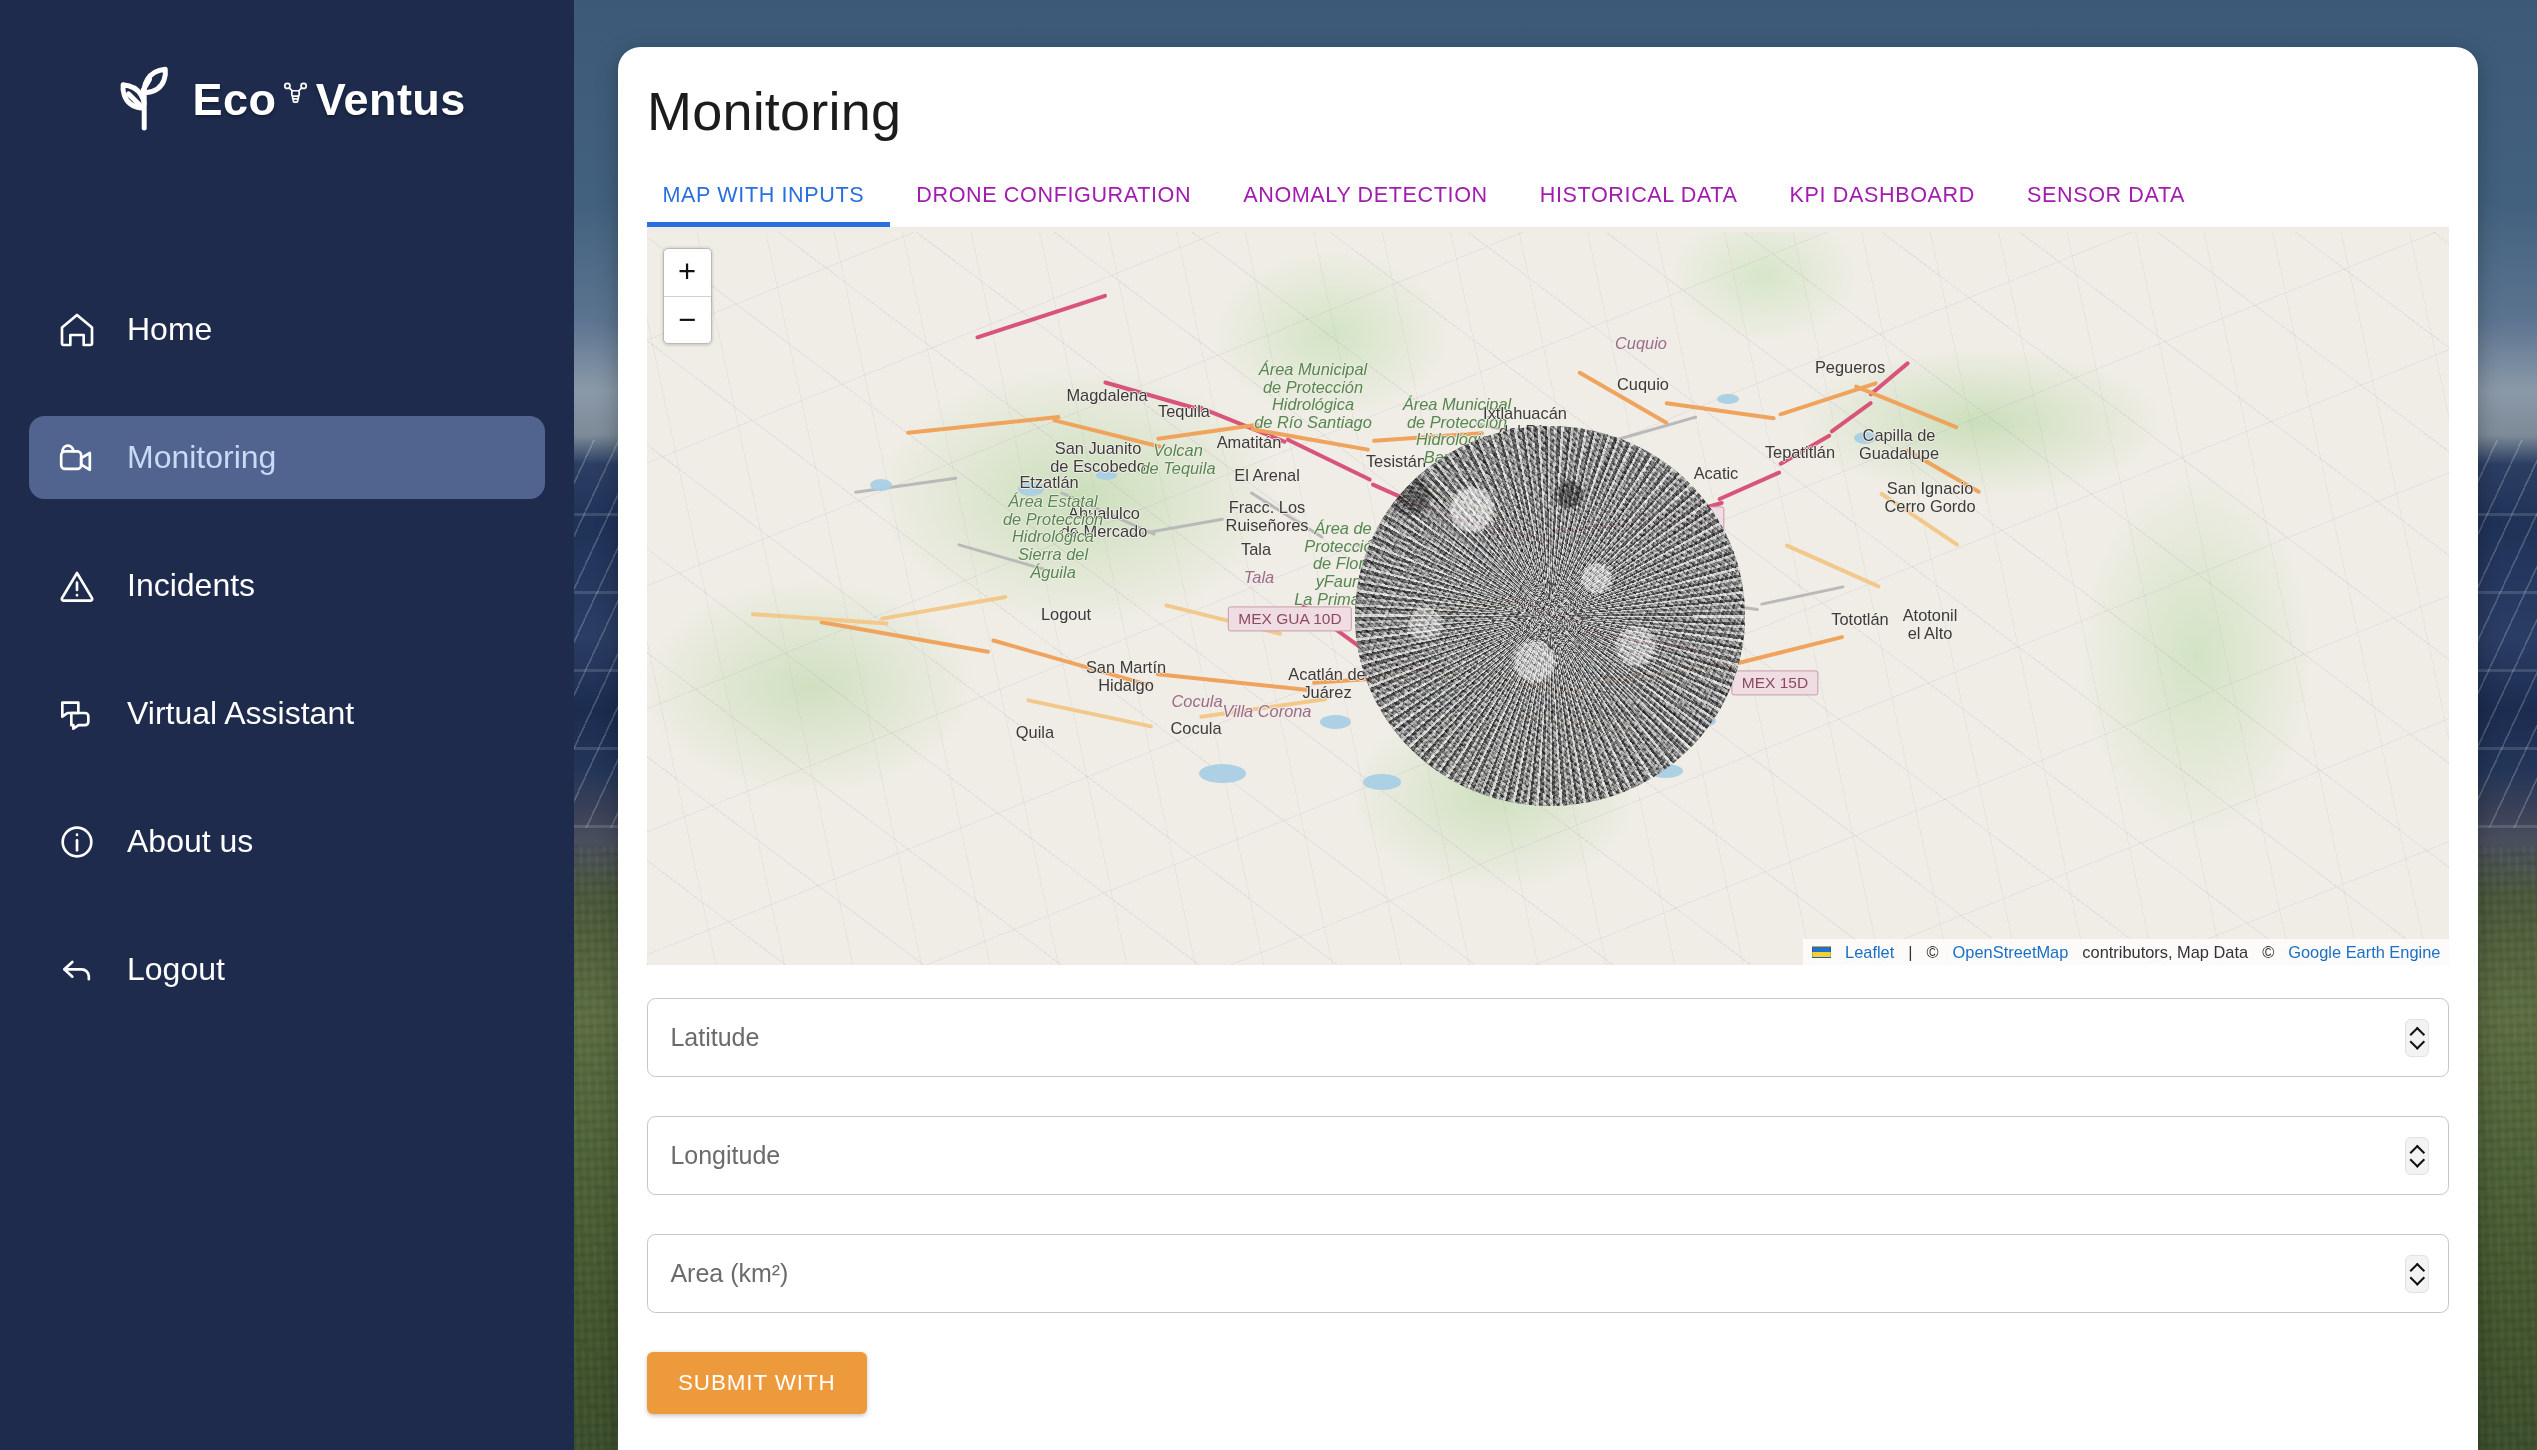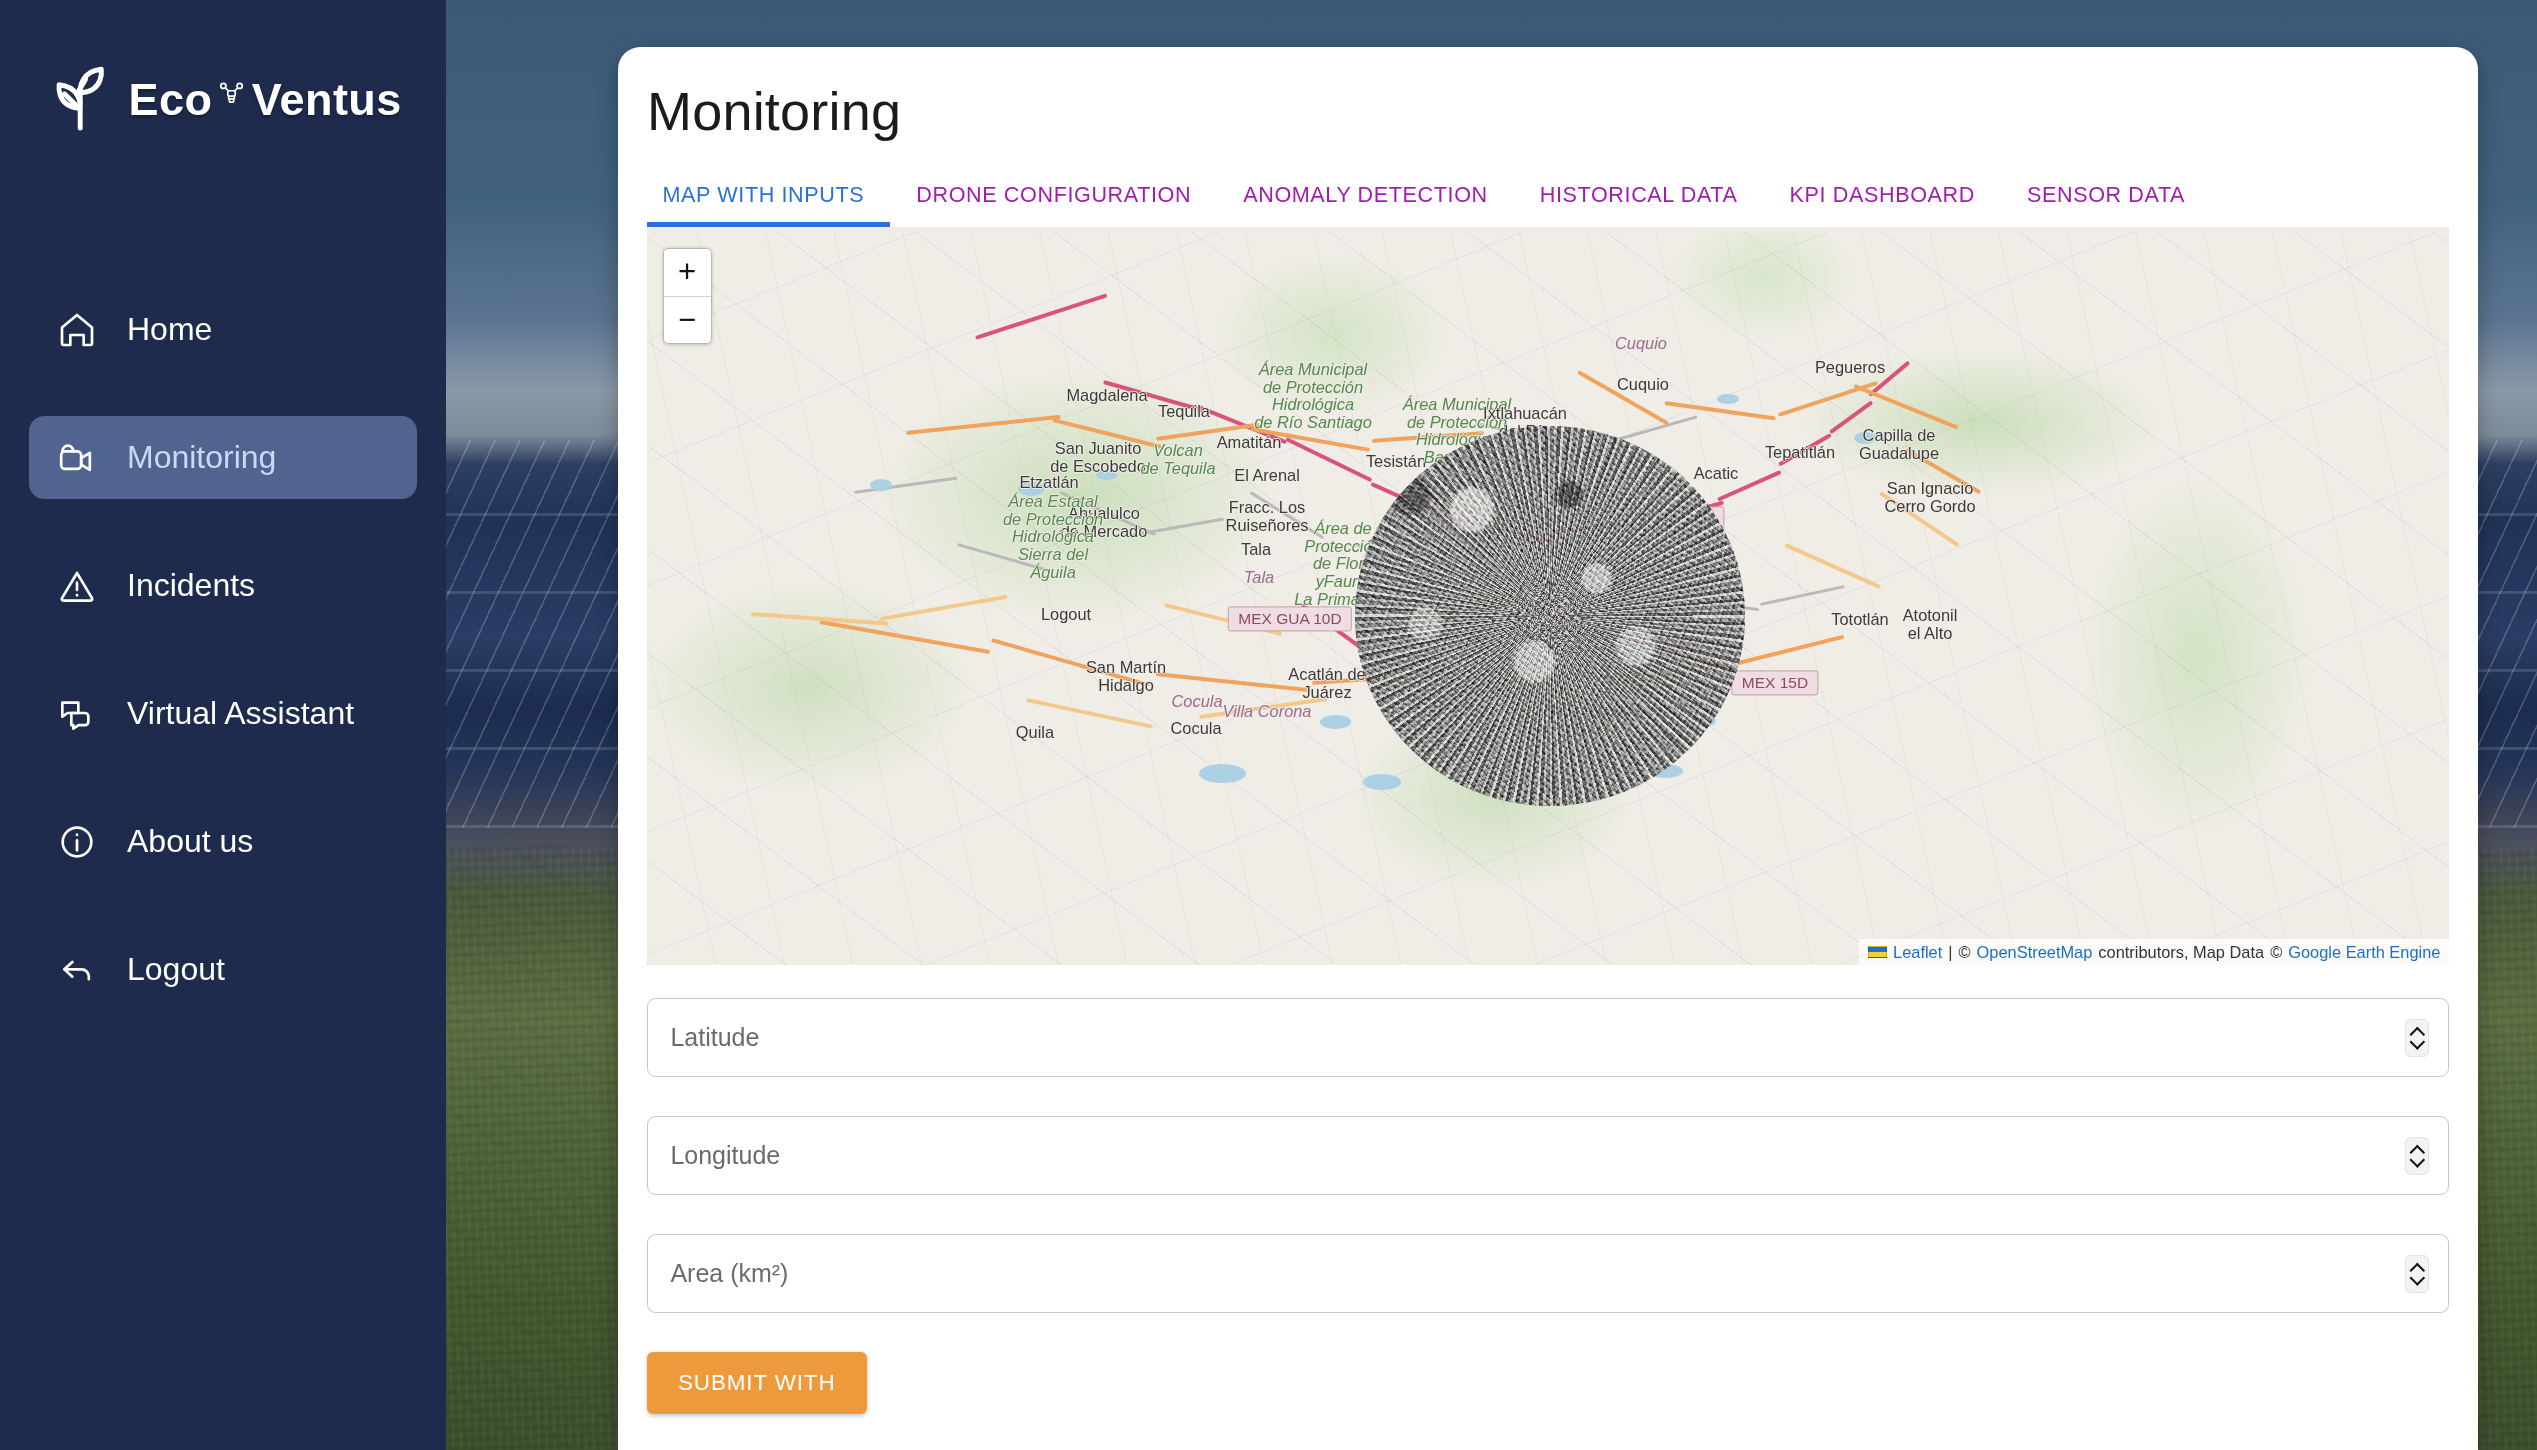--- a/index.html
+++ b/index.html
@@ -37,21 +37,21 @@
   .bg-grass {
     position: absolute; left: 0; right: 0; top: 846px; bottom: 0;
     background:
       repeating-linear-gradient(88deg, rgba(255,255,255,.07) 0 1.7px, rgba(0,0,0,0) 1.7px 7.8px),
       repeating-linear-gradient(178deg, rgba(0,0,0,.10) 0 2.6px, rgba(0,0,0,0) 2.6px 9.5px);
     filter: blur(1px);
   }
 
   
   .sidebar {
-    position: absolute; left: 0; top: 0; width: 446px; height: 1450px;
+    position: absolute; left: 0; top: 0; width: 574px; height: 1450px;
     background: #1e2b4d;
     z-index: 5;
   }
   .logo-wrap {
     display: flex; align-items: center; justify-content: center;
     gap: 5.2px; margin-top: 59px;
   }
   .logo-leaf { flex: 0 0 auto; }
   .logo-text {
     color: #fff; font-size: 45px; font-weight: 700; letter-spacing: 0.4px;
@@ -202,21 +202,21 @@
     font-size: 31px; line-height: 45px; text-align: center; cursor: pointer;
     font-family: "Liberation Sans", sans-serif; display: block;
   }
   .zoom-btn + .zoom-btn { border-top: 1.7px solid rgba(0,0,0,.18); }
 
   
   .attrib {
     position: absolute; right: 0; bottom: 0; z-index: 20;
     background: rgba(255,255,255,.78);
     font-size: 16.4px; color: #333; padding: 3.5px 8.6px;
-    display: flex; align-items: center; gap: 6px; white-space: nowrap; margin-left: 41px;
+    display: flex; align-items: center; gap: 14px; white-space: nowrap; margin-left: 41px;
   }
   .attrib a { color: #1a6fc4; text-decoration: none; }
   .flag-ua {
     display:inline-block; width: 19px; height: 12px;
     background: linear-gradient(#1f6fd6 0 50%, #f5cf2e 50% 100%);
     border: 0.9px solid rgba(0,0,0,.15);
   }
 
   
   .form-area { padding: 33px 29px 0 29px; }

